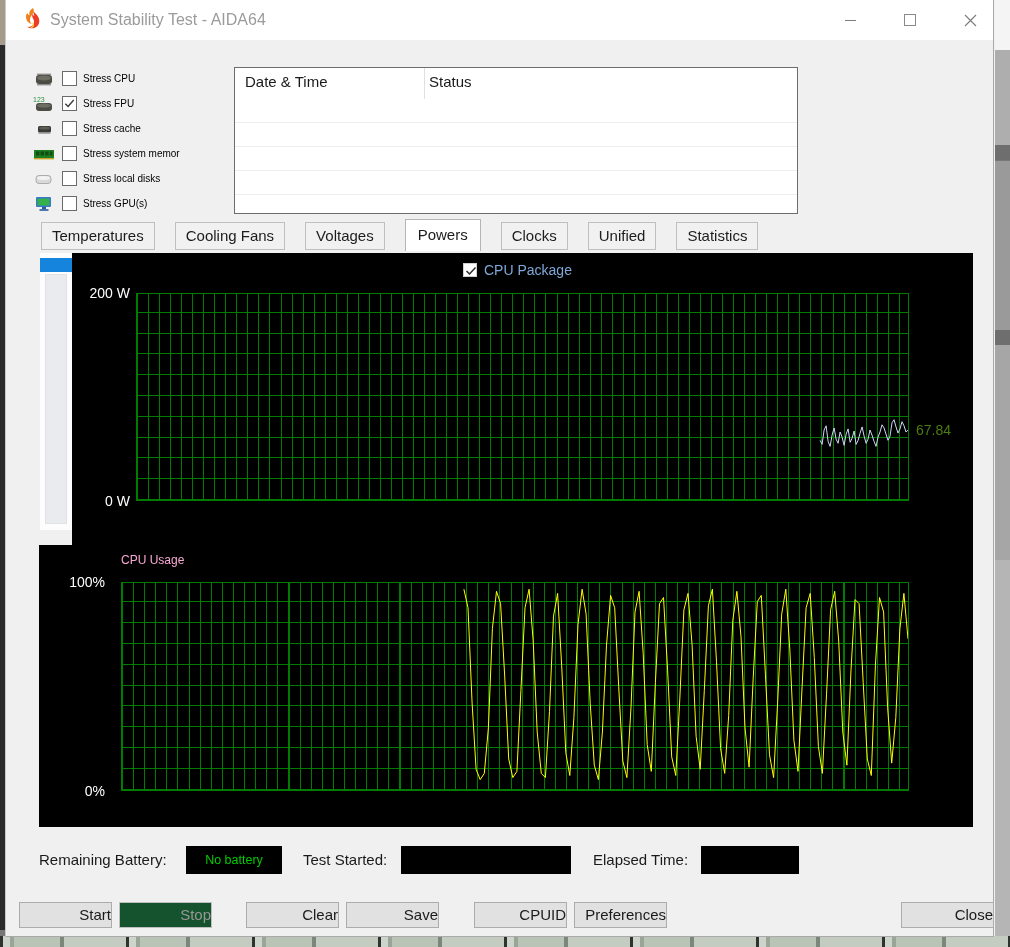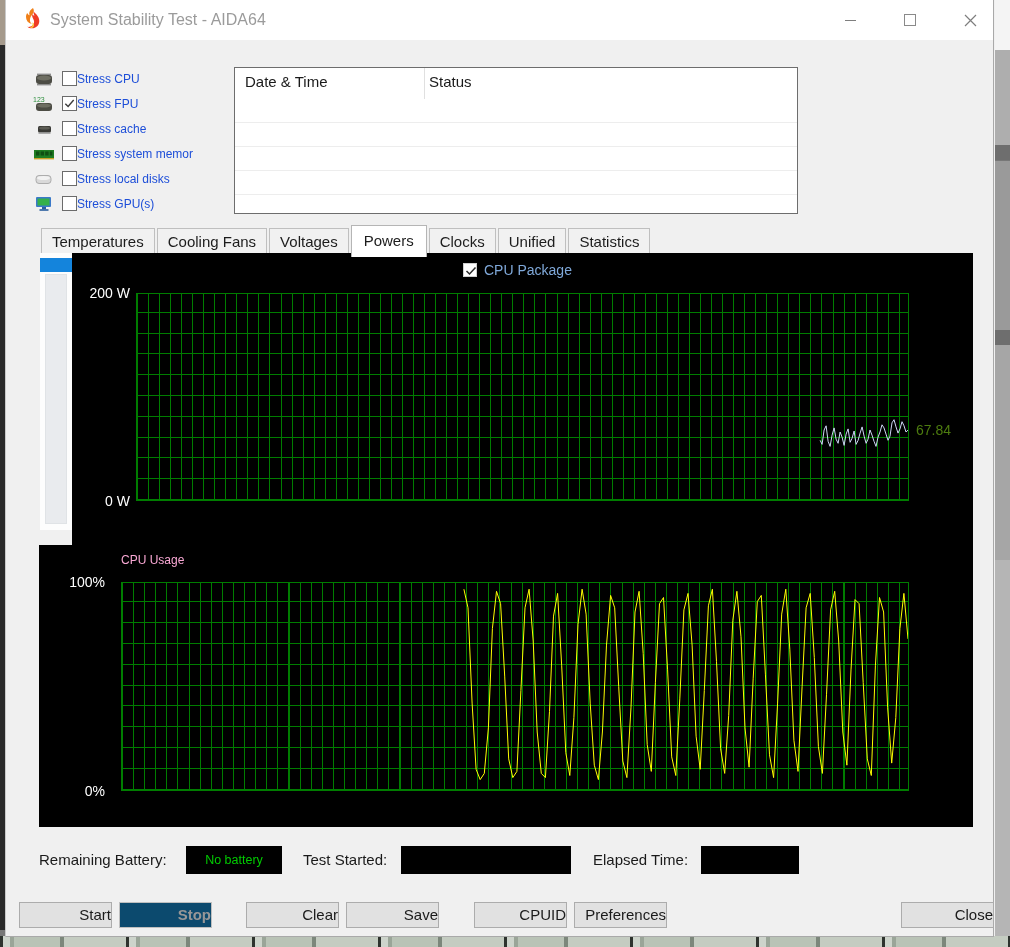--- a/index.html
+++ b/index.html
@@ -23,32 +23,32 @@
   .caption-btn{position:absolute;top:5px;width:32px;height:30px;display:flex;align-items:center;justify-content:center;}
   .min-glyph{width:11px;height:0;border-top:1px solid #7e7e7e;}
   .max-glyph{width:10px;height:10px;border:1px solid #8a8a8a;}
 
   
   .stress-list{position:absolute;left:26px;top:66px;width:205px;}
   .stress-row{display:flex;align-items:center;height:25px;}
   .stress-row .ic{width:26px;height:18px;flex:0 0 26px;}
   .cbx{width:15px;height:15px;background:#fff;border:1px solid #6b6b6b;box-sizing:border-box;margin-left:4px;position:relative;flex:0 0 15px;}
   .cbx svg{position:absolute;left:0;top:0;}
-  .stress-row .lbl{font-size:12px;color:#1d4ed8;white-space:nowrap;}
+  .stress-row .lbl{margin-left:6px;font-size:10px;color:#000000;white-space:nowrap;}
 
   
   .log-table{position:absolute;left:228px;top:67px;width:564px;height:147px;background:#fff;border:1px solid #6d6d6d;box-sizing:border-box;}
   .log-table .hdr{position:absolute;top:5px;font-size:15px;color:#1a1a1a;}
   .log-table .hdr.c1{left:10px;}
   .log-table .hdr.c2{left:194px;}
   .log-table .vsep{position:absolute;left:189px;top:0;width:1px;height:31px;background:#e0e0e0;}
   .log-table .rline{position:absolute;left:0;right:0;height:1px;background:#ededed;}
 
   
-  .tabs{position:absolute;left:35px;top:225px;height:31px;display:flex;align-items:flex-start;gap:2px;}
+  .tabs{position:absolute;left:35px;top:219px;height:31px;display:flex;align-items:flex-start;gap:20px;}
   .tab{height:26px;line-height:26px;padding:0 10px;font-size:15px;color:#1c1c1c;background:#f1f1f1;
     border:1px solid #bfbfbf;box-sizing:content-box;margin-top:3px;}
   .tab.active{margin-top:0;height:31px;line-height:30px;background:#ffffff;border:1px solid #b5b5b5;border-bottom:none;padding:0 12px;position:relative;z-index:2;}
 
   
   .chart{position:absolute;background:#000;}
   .chart1{left:66px;top:253px;width:901px;height:322px;}
   .chart2{left:33px;top:545px;width:934px;height:282px;}
   .plot{position:absolute;border:1px solid #007d00;box-sizing:border-box;}
   .plot svg{position:absolute;left:0;top:0;}
@@ -70,21 +70,21 @@
   .vscroll .thumb{position:absolute;left:0;top:5px;width:32px;height:14px;background:#1484dc;}
   .vscroll .track{position:absolute;left:5px;top:21px;width:22px;height:250px;background:#e9ebee;border:1px solid #e0e3e6;box-sizing:border-box;}
 
   
   .status-label{position:absolute;top:845px;height:30px;line-height:30px;font-size:15px;color:#1a1a1a;white-space:nowrap;}
   .status-box{position:absolute;top:846px;height:28px;background:#000;color:#00cc00;font-size:12.5px;text-align:center;line-height:28px;}
 
   
   .btn{position:absolute;top:902px;width:93px;height:26px;background:#e1e1e1;border:1px solid #acacac;box-sizing:border-box;
     font-size:15px;color:#1a1a1a;text-align:right;line-height:24px;}
-  .btn.disabled{background:#0c4a6e;border-color:#bfbfbf;color:#979797;font-weight:bold;}
+  .btn.disabled{background:#14532d;border-color:#bfbfbf;color:#979797;}
 </style>
 </head>
 <body>
 
 <div class="screen">
 
   <div class="bg-left-strip"></div>
   <div class="bg-right-strip">
     <div class="blk" style="top:0;height:50px;background:#f4f4f4;"></div>
     <div class="blk" style="top:50px;height:95px;background:#aeaeae;"></div>

